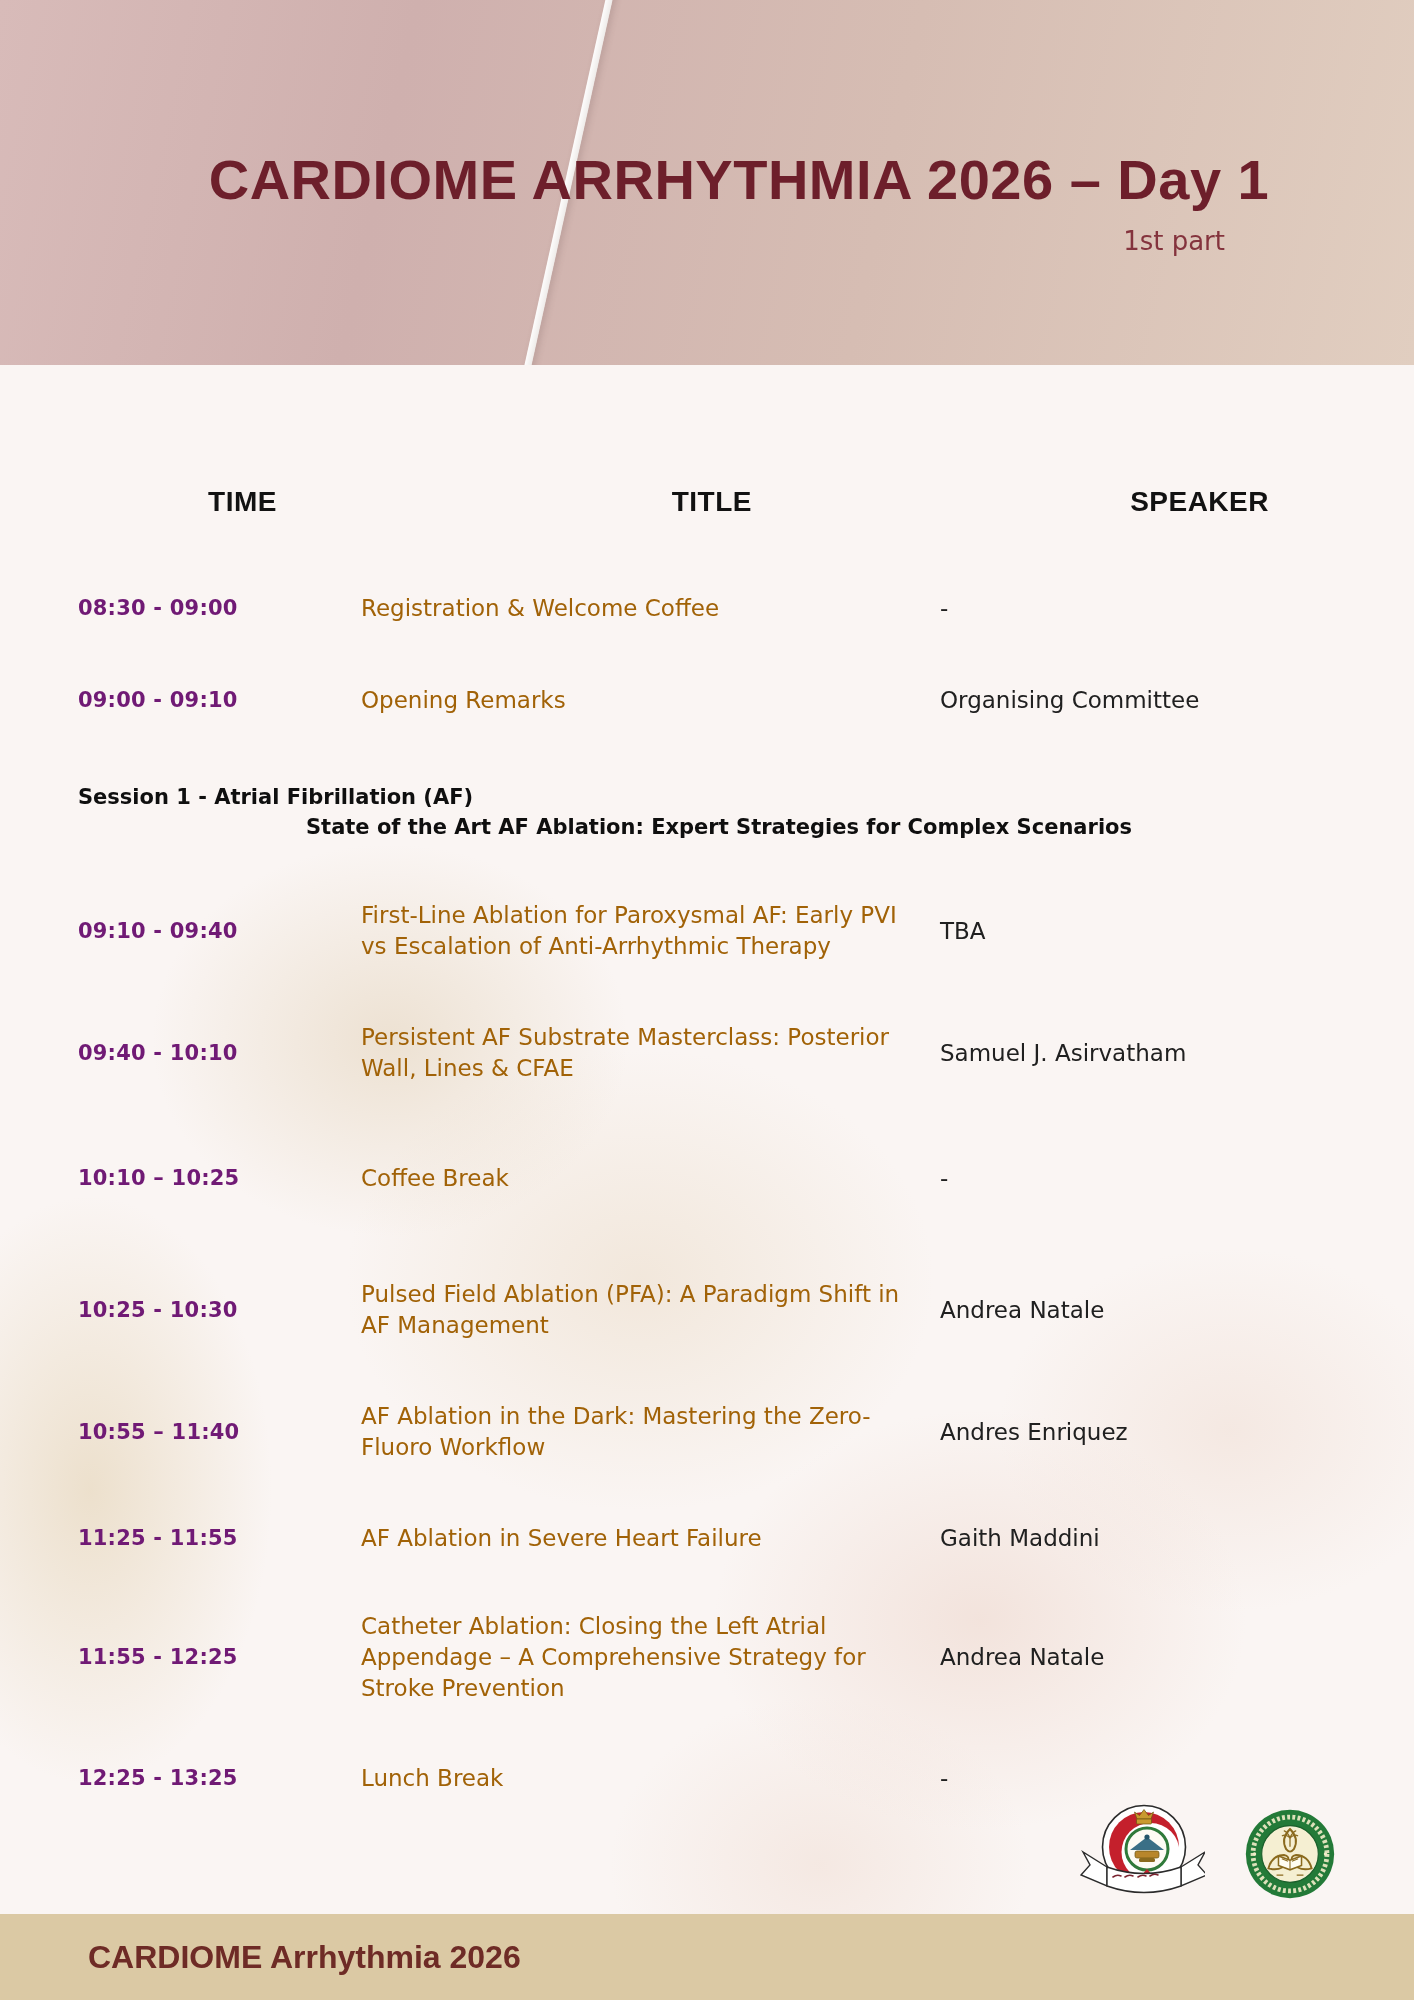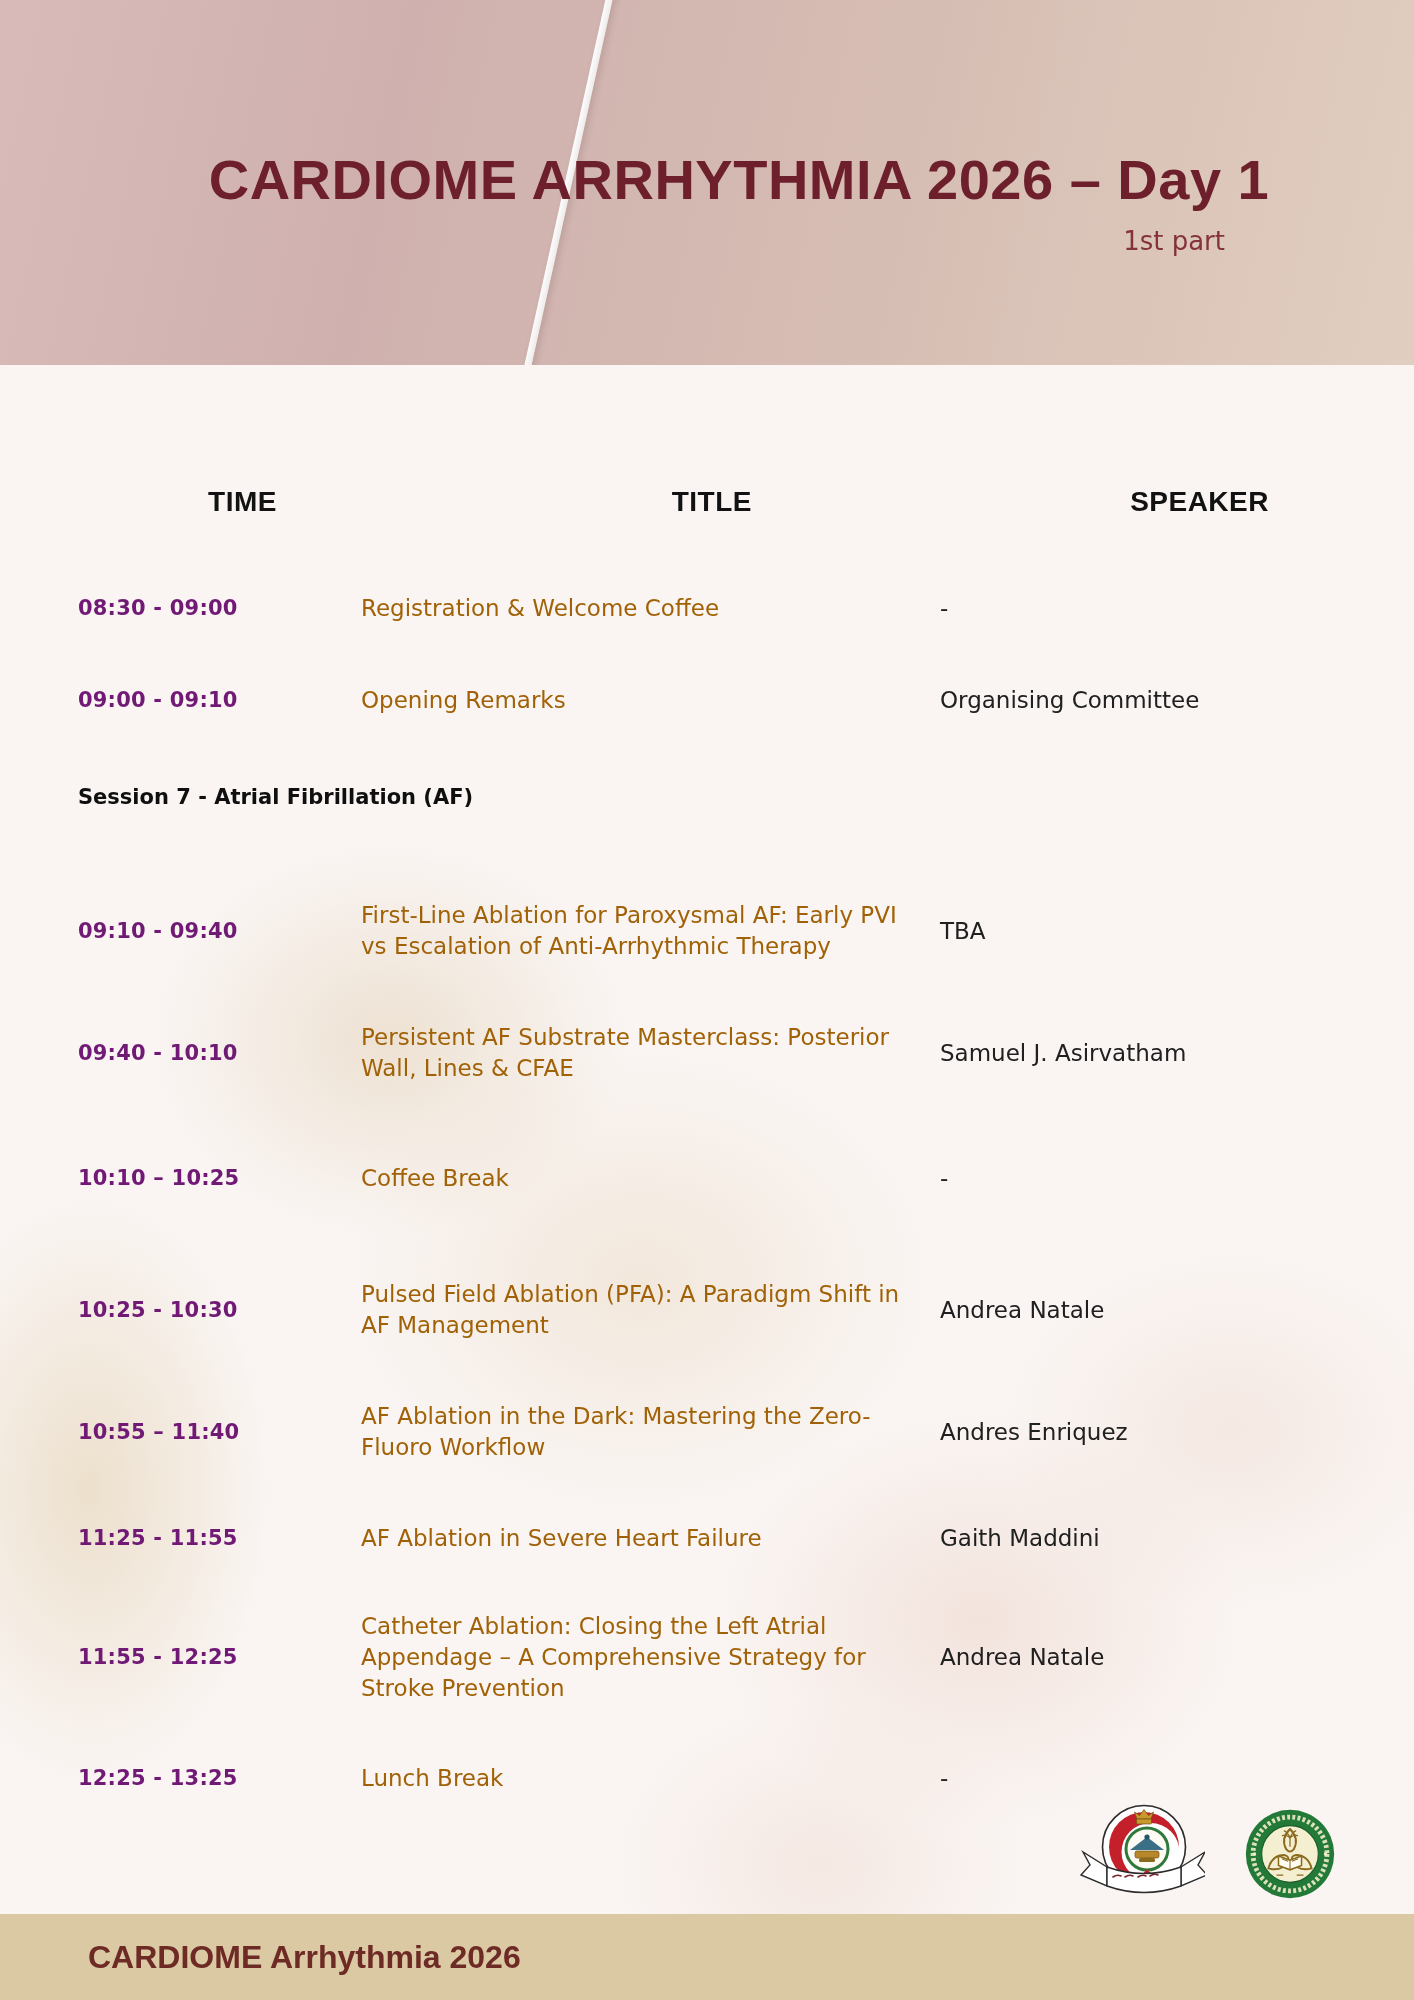--- a/index.html
+++ b/index.html
@@ -97,21 +97,22 @@
     <span class="cell c-time">08:30 - 09:00</span>
     <span class="cell c-title">Registration &amp; Welcome Coffee</span>
     <span class="cell c-speaker">-</span>
   </div>
   <div class="row" style="top:700px">
     <span class="cell c-time">09:00 - 09:10</span>
     <span class="cell c-title">Opening Remarks</span>
     <span class="cell c-speaker">Organising Committee</span>
   </div>
 
-  <div class="session-line l1">Session 7 - Atrial Fibrillation (AF)</div>
+  <div class="session-line l1">Session 1 - Atrial Fibrillation (AF)</div>
+  <div class="session-line l2">State of the Art AF Ablation: Expert Strategies for Complex Scenarios</div>
 
   <div class="row" style="top:931px">
     <span class="cell c-time">09:10 - 09:40</span>
     <span class="cell c-title">First-Line Ablation for Paroxysmal AF: Early PVI vs Escalation of Anti-Arrhythmic Therapy</span>
     <span class="cell c-speaker">TBA</span>
   </div>
   <div class="row" style="top:1053px">
     <span class="cell c-time">09:40 - 10:10</span>
     <span class="cell c-title">Persistent AF Substrate Masterclass: Posterior Wall, Lines &amp; CFAE</span>
     <span class="cell c-speaker">Samuel J. Asirvatham</span>

